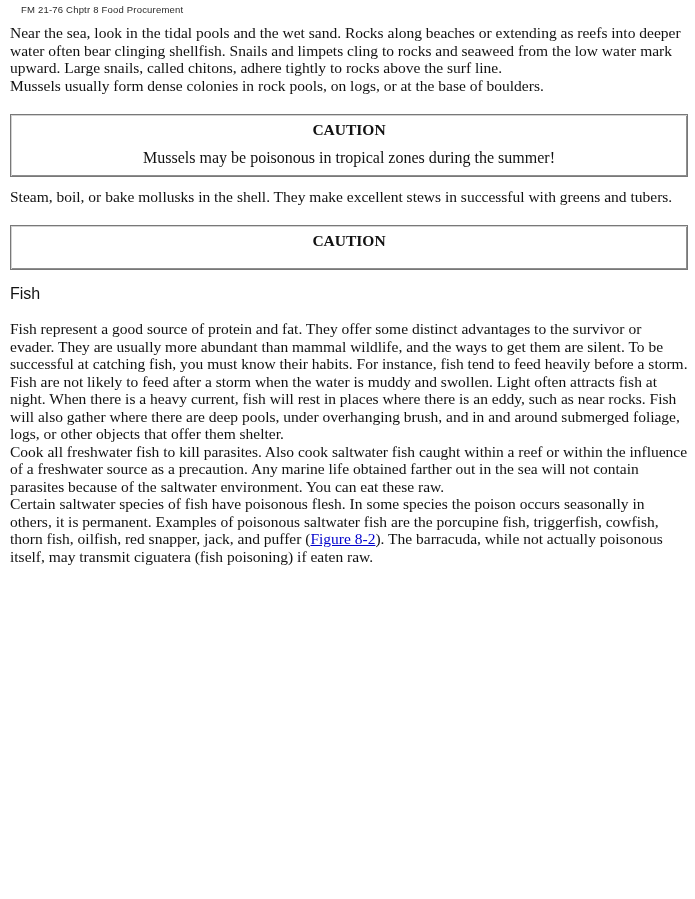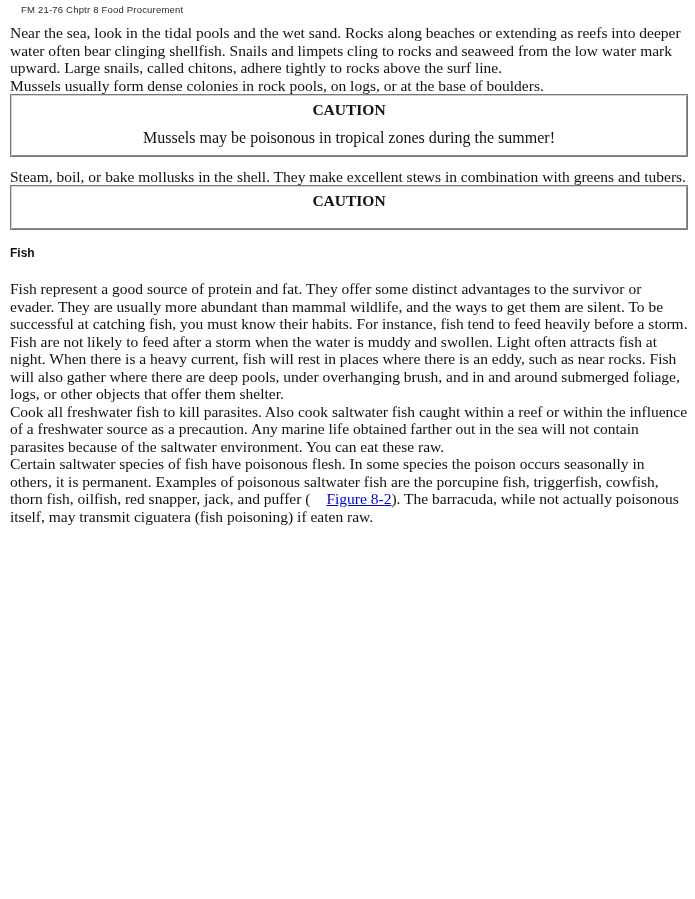--- a/index.html
+++ b/index.html
@@ -41,46 +41,46 @@
   .p-mussels  { margin-bottom: 7px; }
   .p-steam    { margin-bottom: 9px; }
   .p-freshwater { margin-bottom: 12px; }
   .p-cook     { margin-bottom: 13px; }
   .caution-box {
     border: 1px solid #787878;
     box-shadow: inset 1px 1px 0 #d2d2d2, inset -1px -1px 0 #8e8e8e;
     background: #ffffff;
     text-align: center;
     padding: 6px 8px 9px 8px;
+    margin-top: 20px;
   }
   .caution-box.first { margin-bottom: 11px; }
   .caution-box.second { margin-bottom: 15px; }
   .caution-title {
     font-weight: bold;
     font-size: 15.5px;
     line-height: 18px;
     margin-bottom: 10px;
   }
   .caution-message {
     font-size: 16px;
     line-height: 17.5px;
   }
   .section-heading {
     font-family: "Liberation Sans", sans-serif;
-    font-weight: bold;
-    font-size: 12px;
+    font-weight: normal;
+    font-size: 16px;
     line-height: 17px;
     margin: 0 0 18px 0;
   }
   .p-fish-intro { margin-bottom: 17px; }
   .figure-link {
     color: #0000cc;
     text-decoration: underline;
     cursor: pointer;
-    margin-left: 16px;
   }
   .doc-footer {
     position: absolute;
     left: 13px;
     top: 883px;
     font-family: "Liberation Sans", sans-serif;
     font-size: 10px;
     color: #1c1c1c;
   }
 </style>
@@ -95,21 +95,21 @@
 
     <p class="p-sea">Near the sea, look in the tidal pools and the wet sand. Rocks along beaches or extending as reefs into deeper water often bear clinging shellfish. Snails and limpets cling to rocks and seaweed from the low water mark upward. Large snails, called chitons, adhere tightly to rocks above the surf line.</p>
 
     <p class="p-mussels">Mussels usually form dense colonies in rock pools, on logs, or at the base of boulders.</p>
 
     <div class="caution-box first">
       <div class="caution-title">CAUTION</div>
       <div class="caution-message">Mussels may be poisonous in tropical zones during the summer!</div>
     </div>
 
-    <p class="p-steam">Steam, boil, or bake mollusks in the shell. They make excellent stews in combination with greens and tubers.</p>
+    <p class="p-steam">Steam, boil, or bake mollusks in the shell. They make excellent stews in successful with greens and tubers.</p>
 
     <div class="caution-box second">
       <div class="caution-title">CAUTION</div>
     </div>
 
     <h2 class="section-heading">Fish</h2>
 
     <p class="p-fish-intro">Fish represent a good source of protein and fat. They offer some distinct advantages to the survivor or evader. They are usually more abundant than mammal wildlife, and the ways to get them are silent. To be successful at catching fish, you must know their habits. For instance, fish tend to feed heavily before a storm. Fish are not likely to feed after a storm when the water is muddy and swollen. Light often attracts fish at night. When there is a heavy current, fish will rest in places where there is an eddy, such as near rocks. Fish will also gather where there are deep pools, under overhanging brush, and in and around submerged foliage, logs, or other objects that offer them shelter.</p>
 
 

